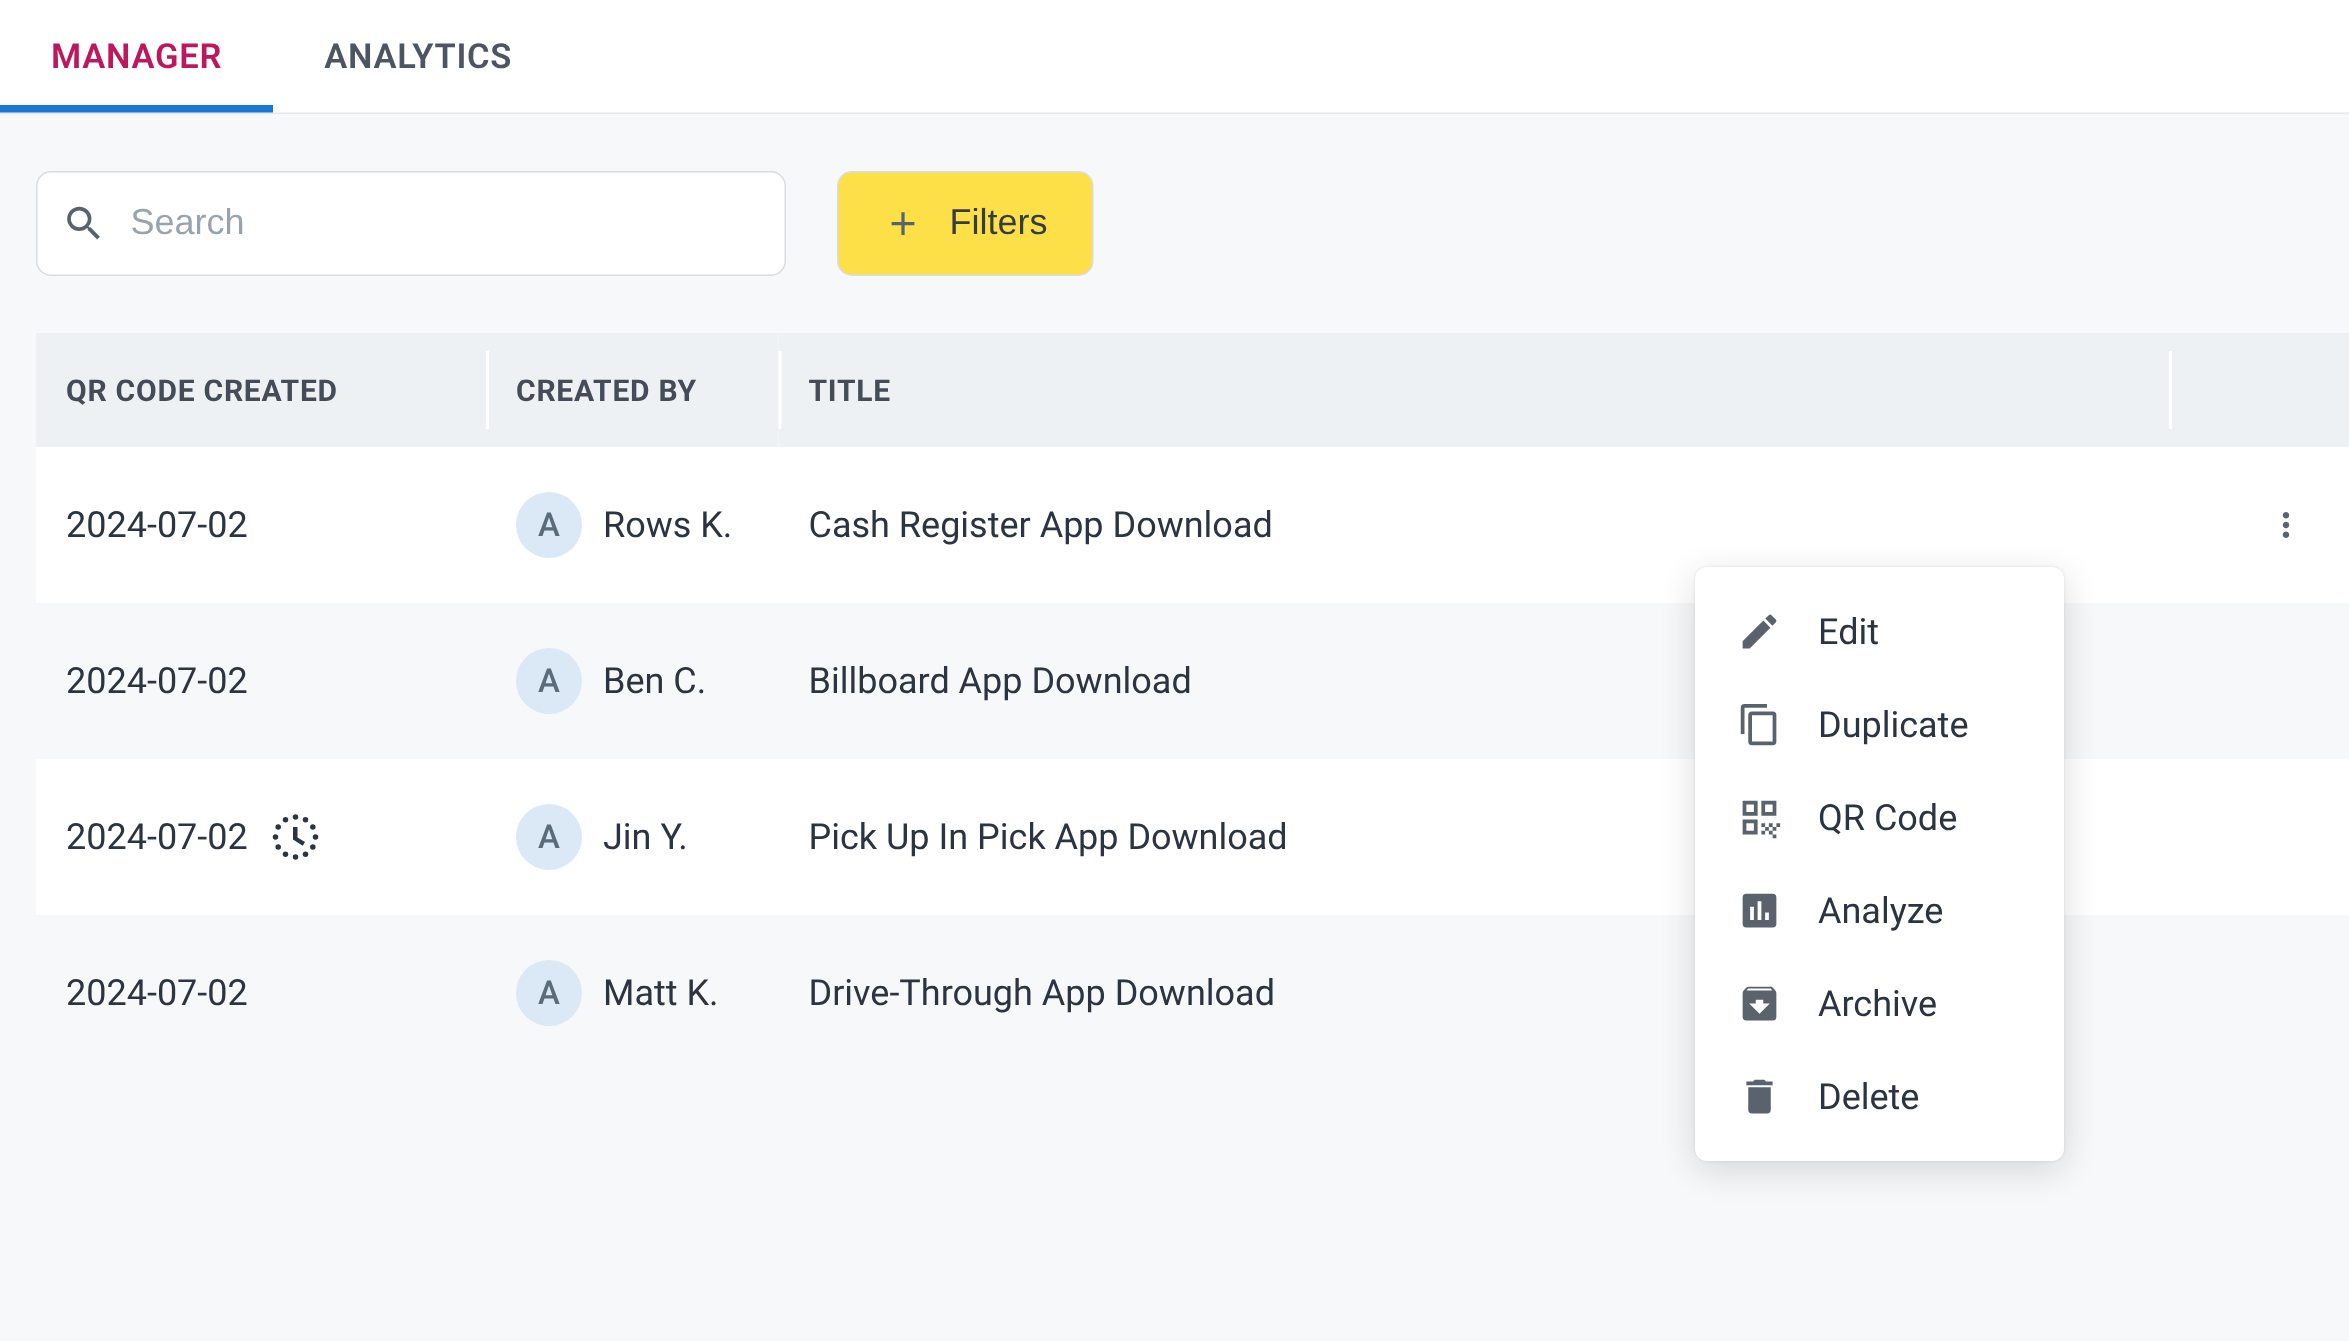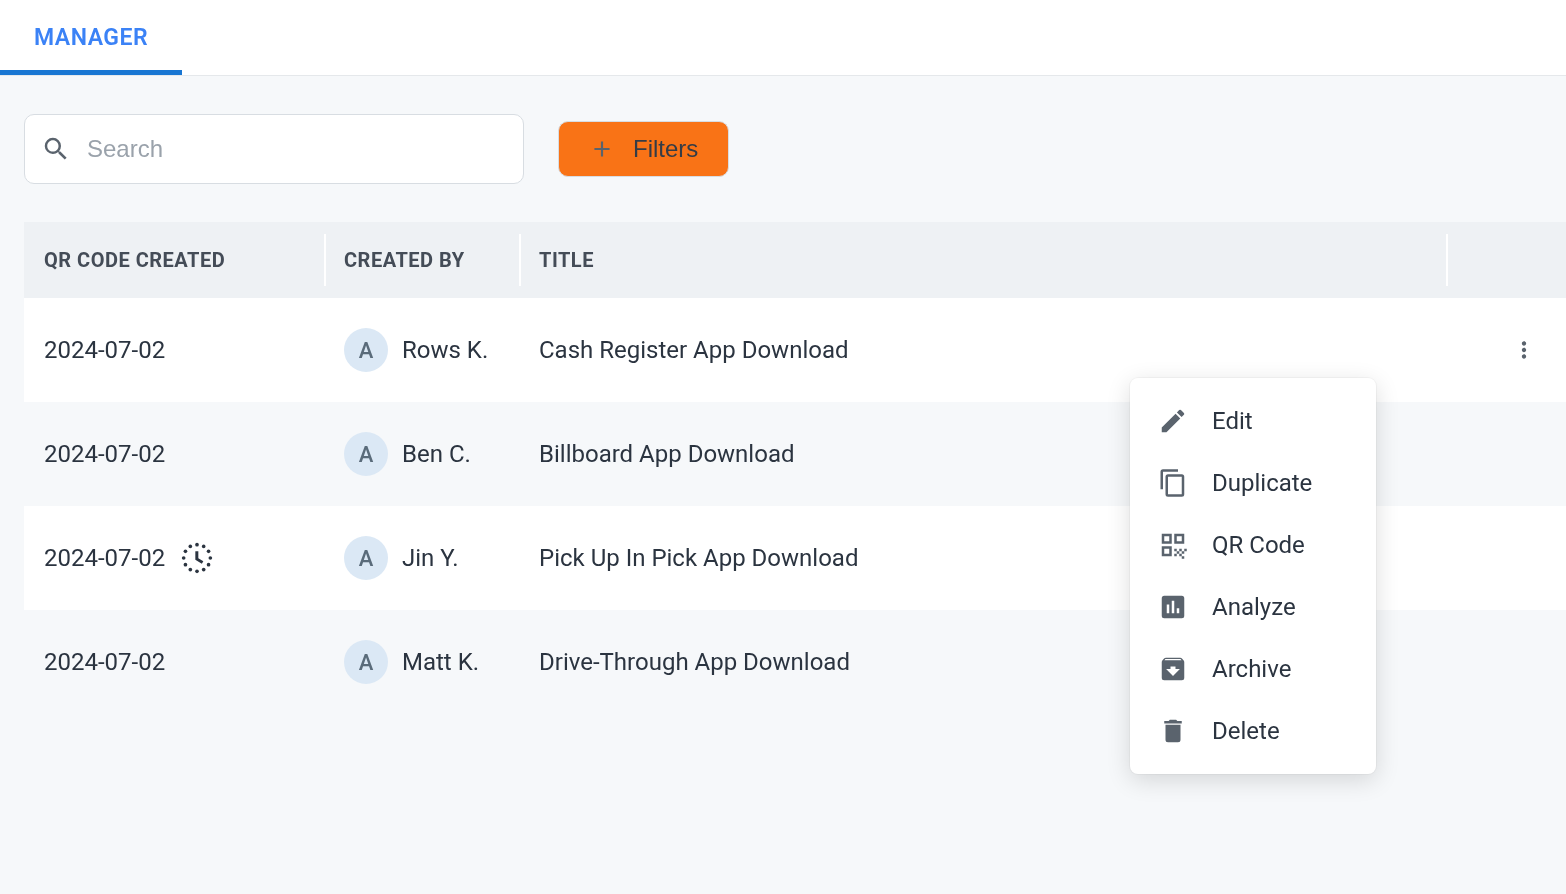--- a/index.html
+++ b/index.html
@@ -24,21 +24,21 @@
     align-items: center;
     padding: 0 34px;
     font-size: 23px;
     font-weight: 600;
     letter-spacing: 0.5px;
     color: #4c5561;
     cursor: pointer;
     position: relative;
   }
   .tab.active {
-    color: #3b82f6;
+    color: #be185d;
   }
   .tab.active::after {
     content: "";
     position: absolute;
     left: 0;
     right: 0;
     bottom: 0;
     height: 5px;
     background: #1976d2;
   }
@@ -72,23 +72,23 @@
     padding-left: 16px;
     width: 100%;
     color: #2b3440;
     background: transparent;
   }
   .search-input::placeholder { color: #9aa2ab; }
   .filters-btn {
     display: flex;
     align-items: center;
     gap: 18px;
-    height: 56px;
+    height: 70px;
     padding: 0 30px;
-    background: #f97316;
+    background: #fde047;
     border: 1px solid #d8dde2;
     border-radius: 10px;
     font-size: 24px;
     font-weight: 500;
     color: #343c46;
     cursor: pointer;
   }
   
   .table {
     width: calc(100% - 24px);
@@ -192,20 +192,21 @@
     cursor:pointer;
   }
   .menu-item svg { flex:0 0 auto; }
   .icon-gray { fill:#5a636d; }
 </style>
 </head>
 <body>
 
 <div class="tabs">
   <div class="tab active">MANAGER</div>
+  <div class="tab">ANALYTICS</div>
 </div>
 
 <div class="content-area">
 
   <div class="toolbar">
     <div class="search-wrap">
       <svg width="30" height="30" viewBox="0 0 24 24">
           <path class="icon-gray" d="M15.5 14h-.79l-.28-.27A6.471 6.471 0 0016 9.5 6.5 6.5 0 109.5 16c1.61 0 3.09-.59 4.23-1.57l.27.28v.79l5 4.99L20.49 19l-4.99-5zm-6 0C7.01 14 5 11.99 5 9.5S7.01 5 9.5 5 14 7.01 14 9.5 11.99 14 9.5 14z"></path>
         </svg>
       <input class="search-input" type="text" placeholder="Search" style="">

